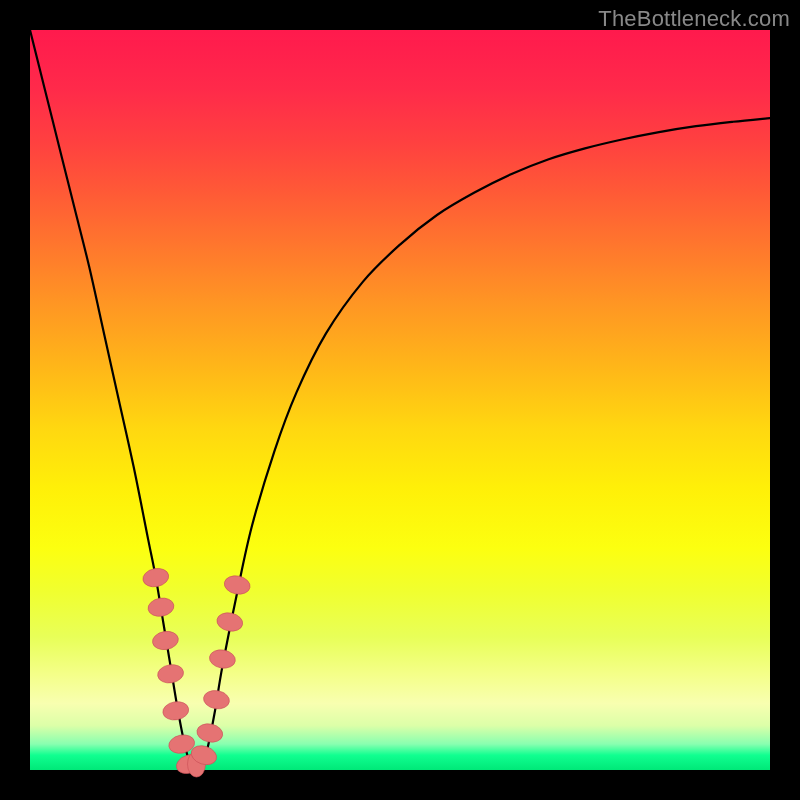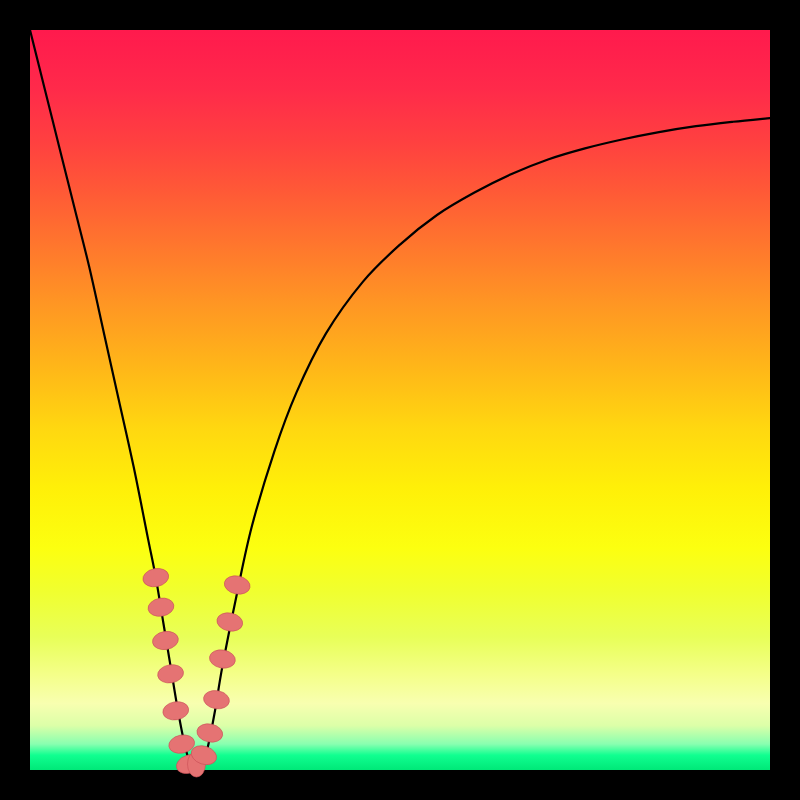--- a/index.html
+++ b/index.html
@@ -74,13 +74,14 @@
           <ellipse cx="166.50" cy="734.08" rx="9" ry="13" fill="#e57373" stroke="#c94f56" stroke-width="0.6" transform="rotate(0.0 166.50 734.08)"></ellipse>
           <ellipse cx="173.90" cy="725.20" rx="9" ry="13" fill="#e57373" stroke="#c94f56" stroke-width="0.6" transform="rotate(-71.6 173.90 725.20)"></ellipse>
           <ellipse cx="179.82" cy="703.00" rx="9" ry="13" fill="#e57373" stroke="#c94f56" stroke-width="0.6" transform="rotate(-78.7 179.82 703.00)"></ellipse>
           <ellipse cx="186.48" cy="669.70" rx="9" ry="13" fill="#e57373" stroke="#c94f56" stroke-width="0.6" transform="rotate(-80.5 186.48 669.70)"></ellipse>
           <ellipse cx="192.40" cy="629.00" rx="9" ry="13" fill="#e57373" stroke="#c94f56" stroke-width="0.6" transform="rotate(-80.5 192.40 629.00)"></ellipse>
           <ellipse cx="199.80" cy="592.00" rx="9" ry="13" fill="#e57373" stroke="#c94f56" stroke-width="0.6" transform="rotate(-78.7 199.80 592.00)"></ellipse>
           <ellipse cx="207.20" cy="555.00" rx="9" ry="13" fill="#e57373" stroke="#c94f56" stroke-width="0.6" transform="rotate(-78.7 207.20 555.00)"></ellipse>
         </g>
     </svg>
   </div>
+  <div class="watermark">TheBottleneck.com</div>
 </div>
 
 </body></html>

